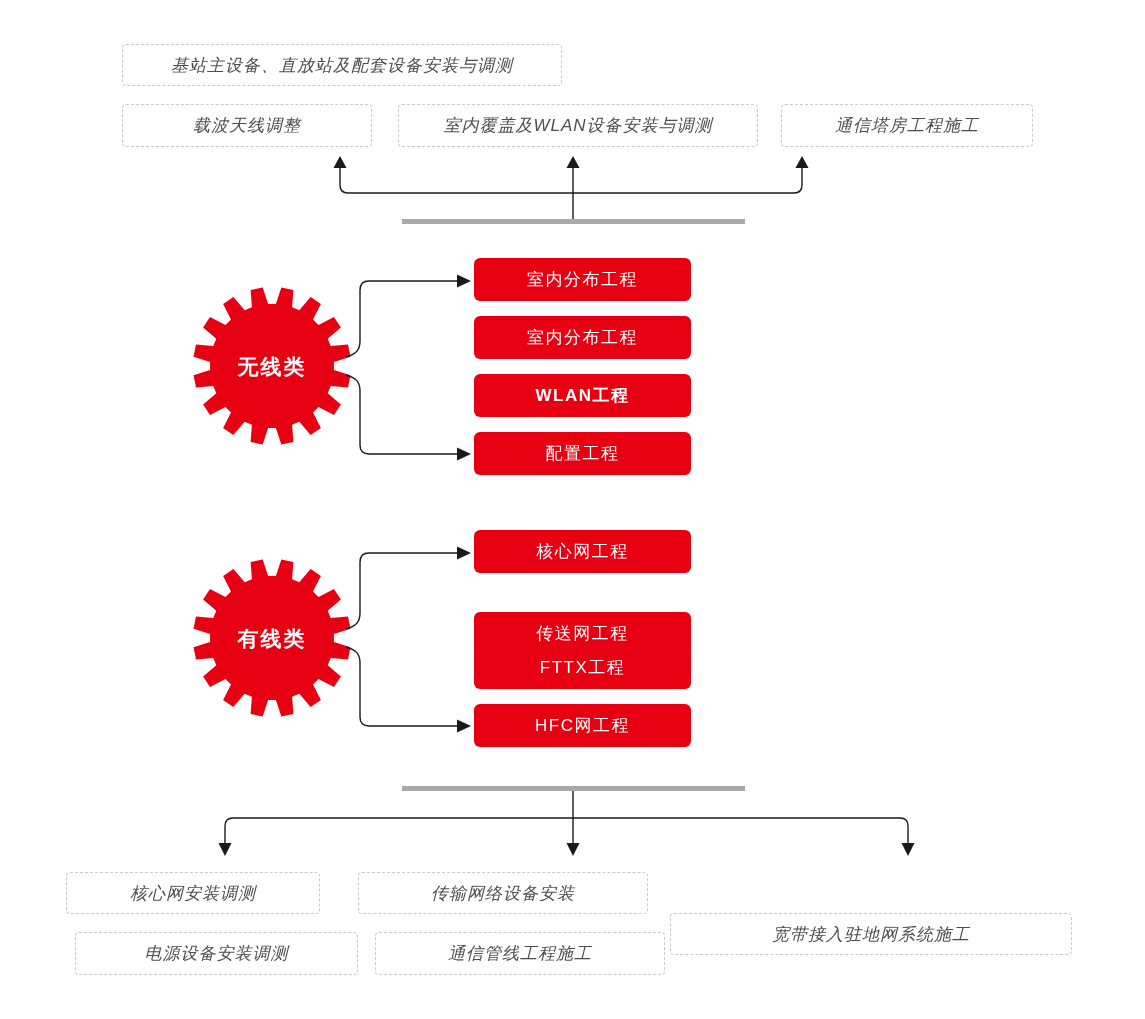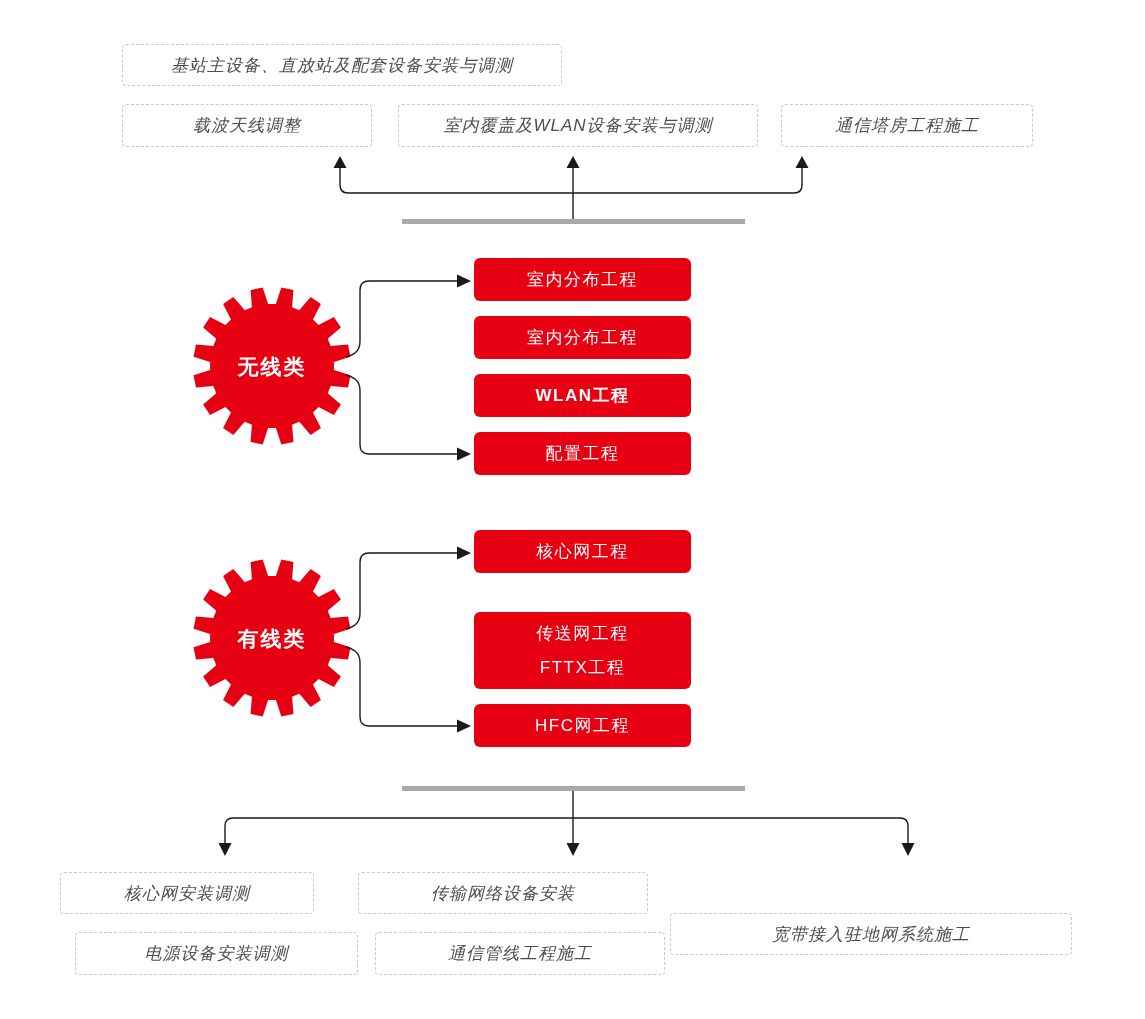--- a/index.html
+++ b/index.html
@@ -76,19 +76,19 @@
   <div class="rbtn" style="top:258px;">室内分布工程</div>
   <div class="rbtn" style="top:316px;">室内分布工程</div>
   <div class="rbtn" style="top:374px;font-weight:bold;">WLAN工程</div>
   <div class="rbtn" style="top:432px;">配置工程</div>
 
   <div class="rbtn" style="top:530px;">核心网工程</div>
   <div class="rbtn" style="top:588px;margin-top:24px;">传送网工程</div>
   <div class="rbtn" style="top:646px;text-align:center;">FTTX工程</div>
   <div class="rbtn" style="top:704px;">HFC网工程</div>
 
-  <div class="dbox" style="left:60px;top:872px;width:254px;height:42px;">核心网安装调测</div>
+  <div class="dbox" style="left:66px;top:872px;width:254px;height:42px;">核心网安装调测</div>
   <div class="dbox" style="left:358px;top:872px;width:290px;height:42px;">传输网络设备安装</div>
   <div class="dbox" style="left:670px;top:913px;width:402px;height:42px;">宽带接入驻地网系统施工</div>
   <div class="dbox" style="left:75px;top:932px;width:283px;height:43px;">电源设备安装调测</div>
   <div class="dbox" style="left:375px;top:932px;width:290px;height:43px;">通信管线工程施工</div>
 
 </div>
 
 </body></html>

